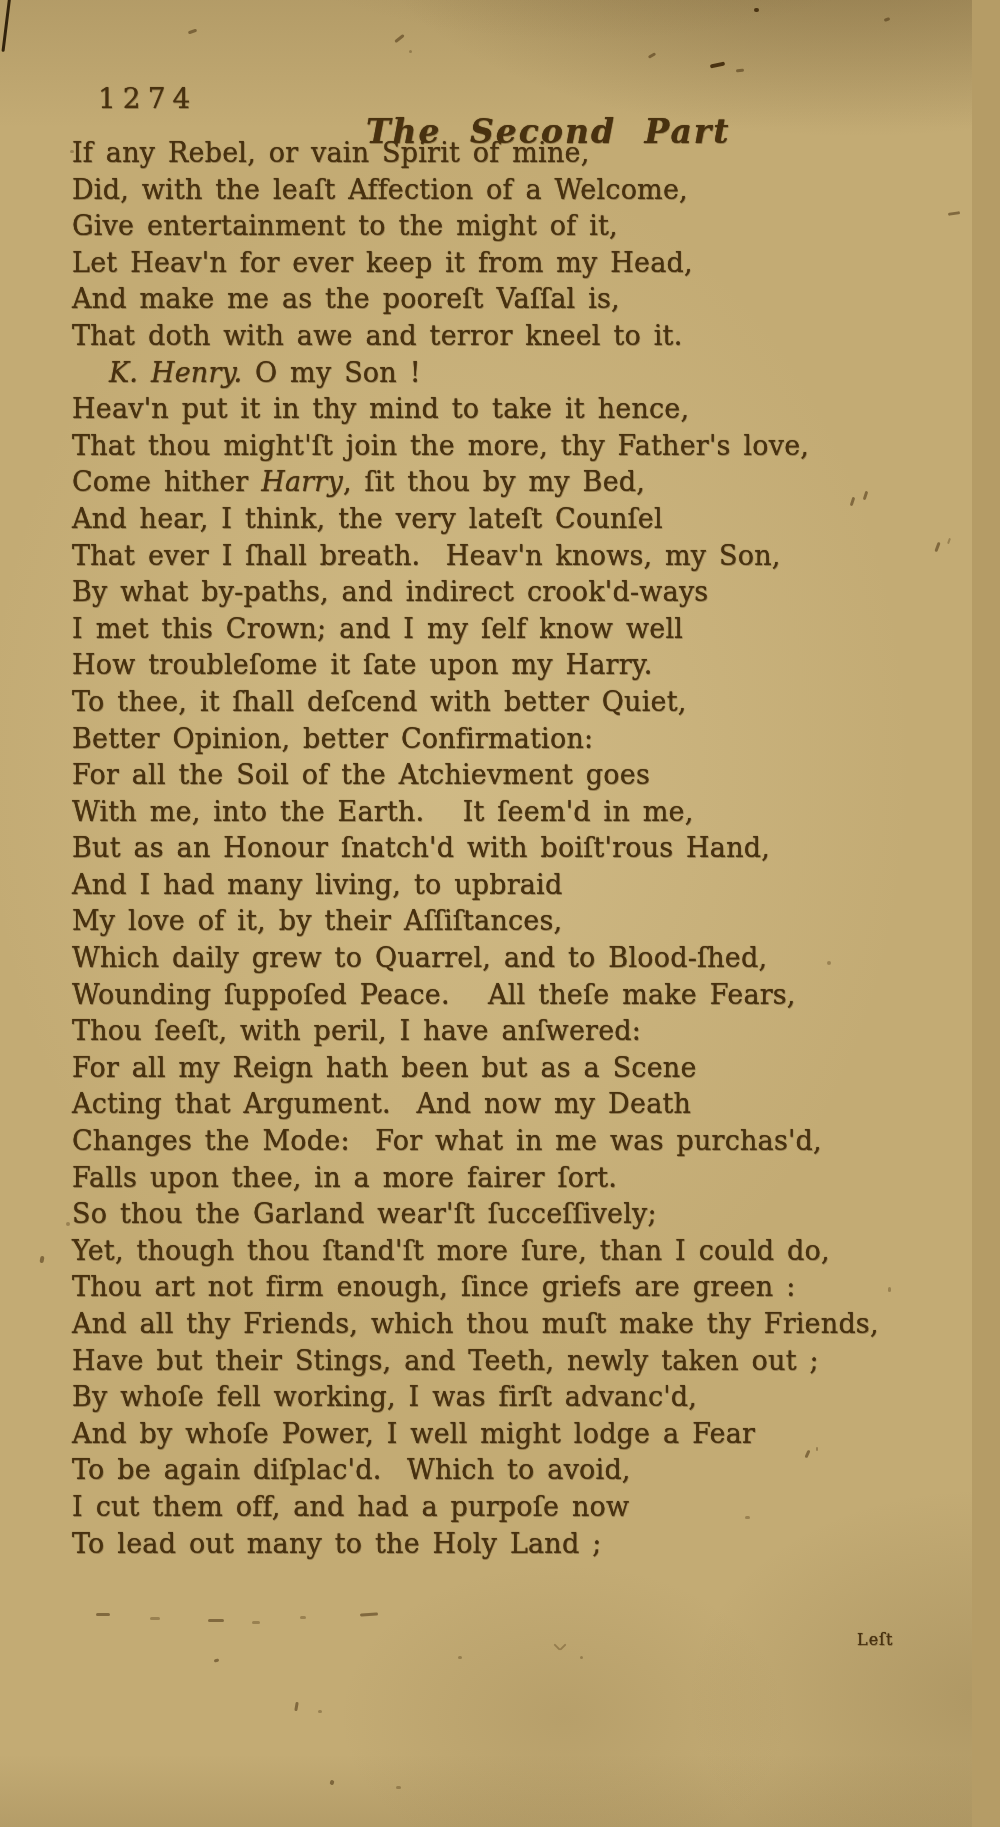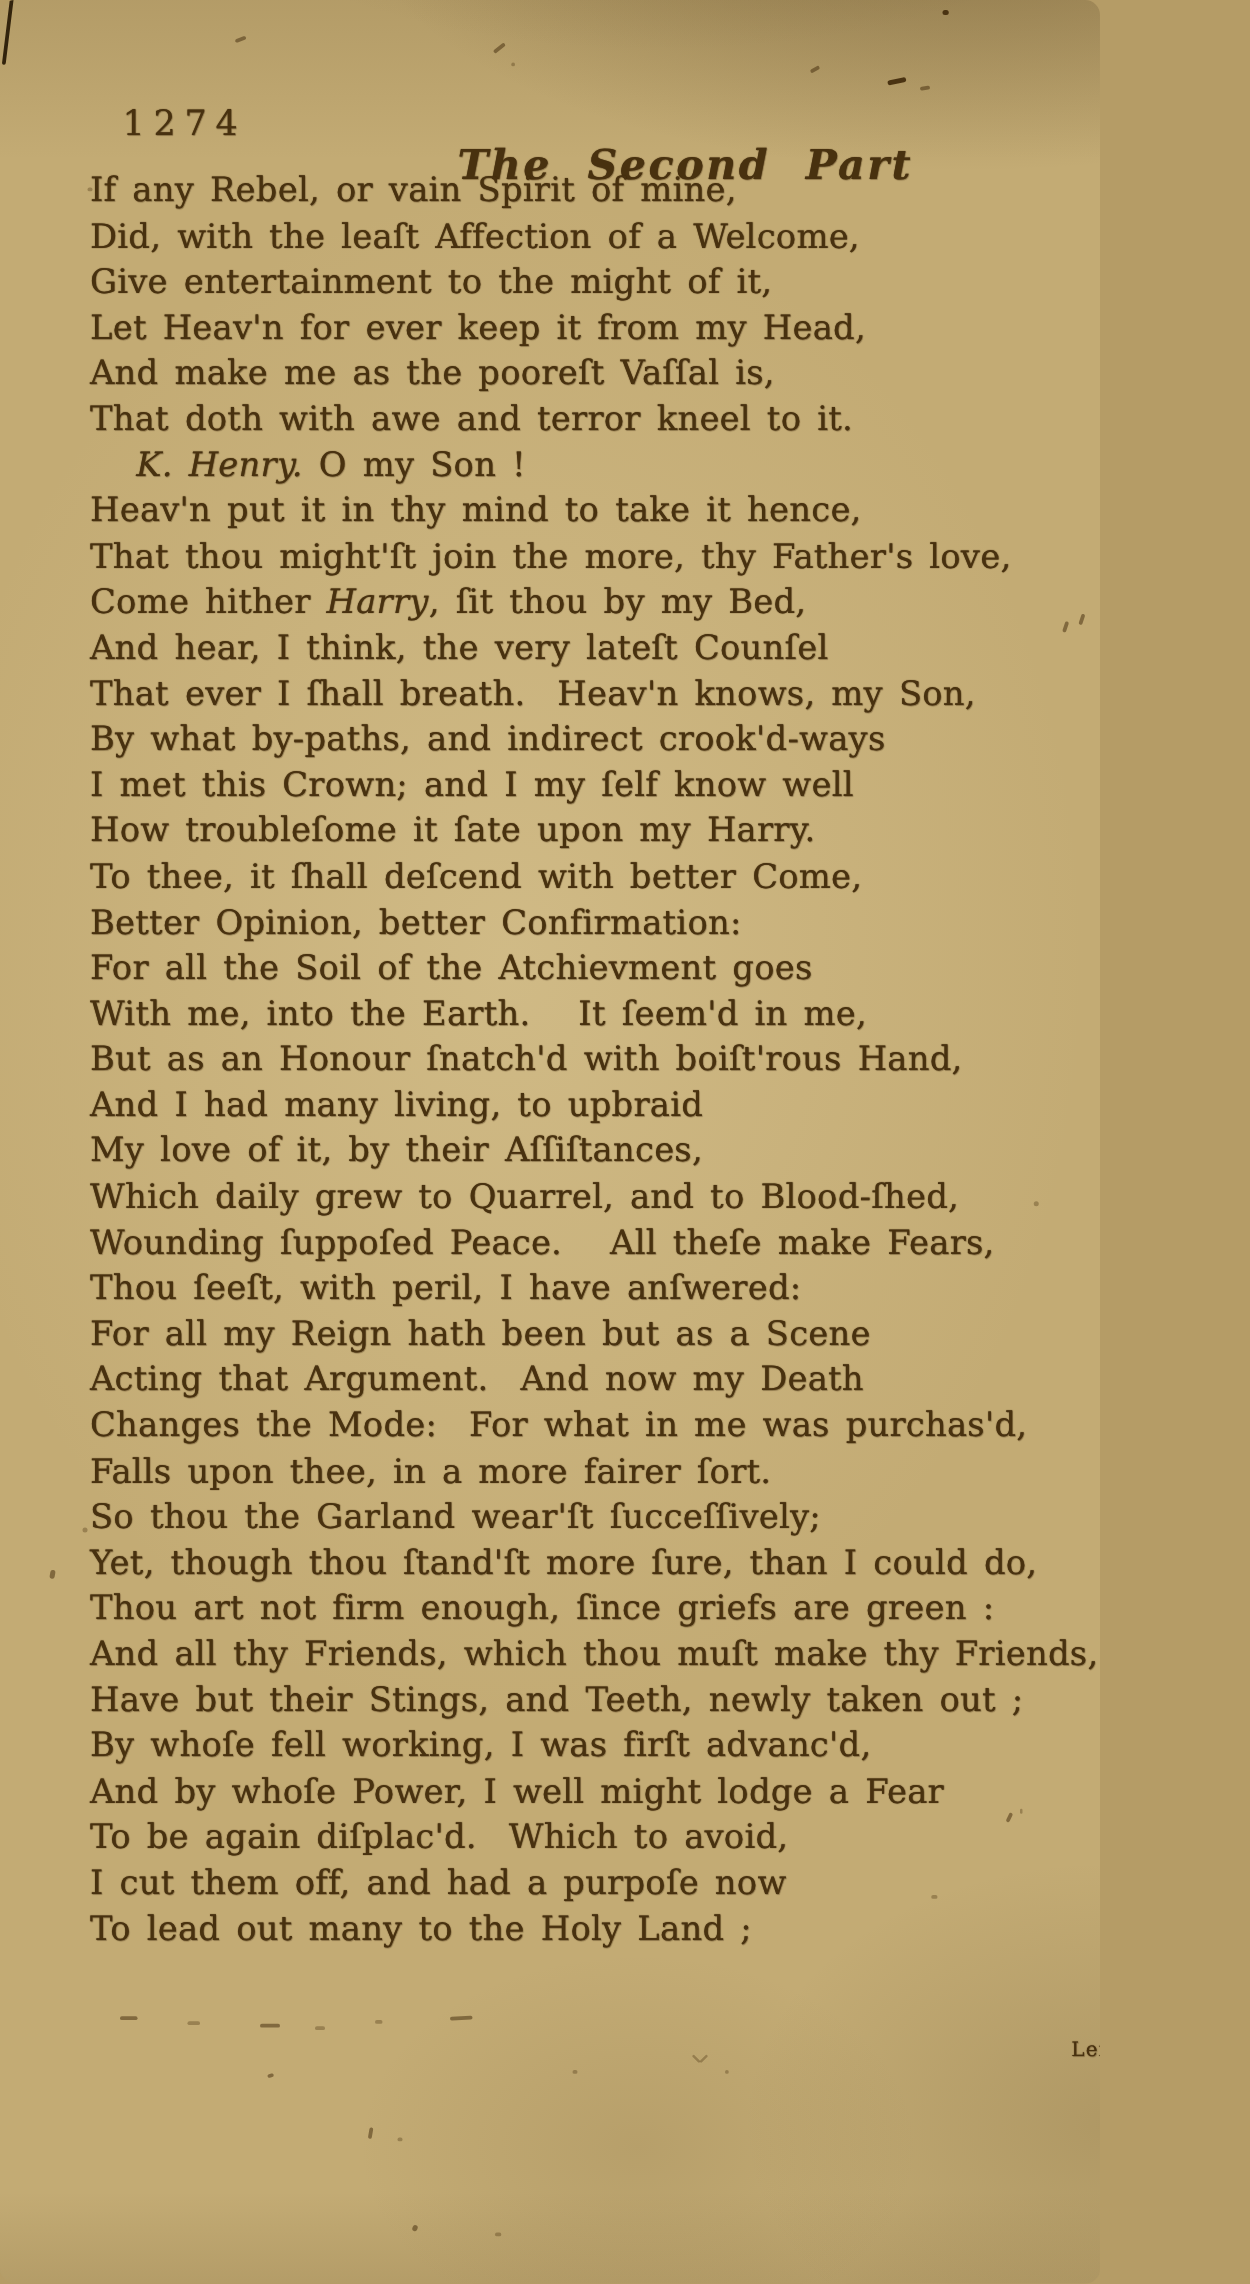--- a/index.html
+++ b/index.html
@@ -5,34 +5,33 @@
   html, body {
     margin: 0;
     padding: 0;
     width: 1000px;
     height: 1827px;
     background: #b59c66;
     font-family: "DejaVu Serif", "Liberation Serif", serif;
   }
   .page {
     position: relative;
-    width: 880px;
+    width: 972px;
     height: 1827px;
     overflow: hidden;
     background:
       radial-gradient(ellipse 700px 300px at 88% -4%, rgba(92,71,36,0.42), rgba(92,71,36,0.0) 70%),
       radial-gradient(ellipse 500px 200px at 60% -6%, rgba(110,88,48,0.25), rgba(110,88,48,0.0) 75%),
       radial-gradient(ellipse 420px 300px at 101% 93%, rgba(104,84,44,0.22), rgba(104,84,44,0.0) 70%),
       radial-gradient(ellipse 320px 220px at 58% 94%, rgba(120,98,55,0.16), rgba(120,98,55,0.0) 70%),
       linear-gradient(180deg, rgba(118,95,52,0.20) 0%, rgba(118,95,52,0.0) 7%),
       linear-gradient(0deg, rgba(112,90,48,0.18) 0%, rgba(112,90,48,0.0) 4%),
       radial-gradient(ellipse 620px 820px at 46% 42%, rgba(226,207,158,0.42), rgba(226,207,158,0.0) 75%),
       #c3ab74;
     color: #48310f;
-    border-radius: 12px;
   }
   .ink {
     color: #48310f;
     text-shadow: 0 0 0.9px rgba(62,41,13,0.85), 0.6px 0.6px 0.6px rgba(62,41,13,0.30);
   }
   .page-number {
     position: absolute;
     left: 98px;
     top: 82px;
     font-size: 28px;
@@ -112,21 +111,21 @@
       <div class="line"><span>That doth with awe and terror kneel to it.</span></div>
       <div class="line indent"><span class="it">K. Henry.</span><span> O my Son !</span></div>
       <div class="line"><span>Heav'n put it in thy mind to take it hence,</span></div>
       <div class="line"><span>That thou might'ſt join the more, thy Father's love,</span></div>
       <div class="line"><span>Come hither </span><span class="it">Harry</span><span>, ſit thou by my Bed,</span></div>
       <div class="line"><span>And hear, I think, the very lateſt Counſel</span></div>
       <div class="line"><span>That ever I ſhall breath.  Heav'n knows, my Son,</span></div>
       <div class="line"><span>By what by-paths, and indirect crook'd-ways</span></div>
       <div class="line"><span>I met this Crown; and I my ſelf know well</span></div>
       <div class="line"><span>How troubleſome it ſate upon my Harry.</span></div>
-      <div class="line"><span>To thee, it ſhall deſcend with better Come,</span></div>
+      <div class="line"><span>To thee, it ſhall deſcend with better Quiet,</span></div>
       <div class="line"><span>Better Opinion, better Confirmation:</span></div>
       <div class="line"><span>For all the Soil of the Atchievment goes</span></div>
       <div class="line"><span>With me, into the Earth.   It ſeem'd in me,</span></div>
       <div class="line"><span>But as an Honour ſnatch'd with boiſt'rous Hand,</span></div>
       <div class="line"><span>And I had many living, to upbraid</span></div>
       <div class="line"><span>My love of it, by their Aſſiſtances,</span></div>
       <div class="line"><span>Which daily grew to Quarrel, and to Blood-ſhed,</span></div>
       <div class="line"><span>Wounding ſuppoſed Peace.   All theſe make Fears,</span></div>
       <div class="line"><span>Thou ſeeſt, with peril, I have anſwered:</span></div>
       <div class="line"><span>For all my Reign hath been but as a Scene</span></div>

